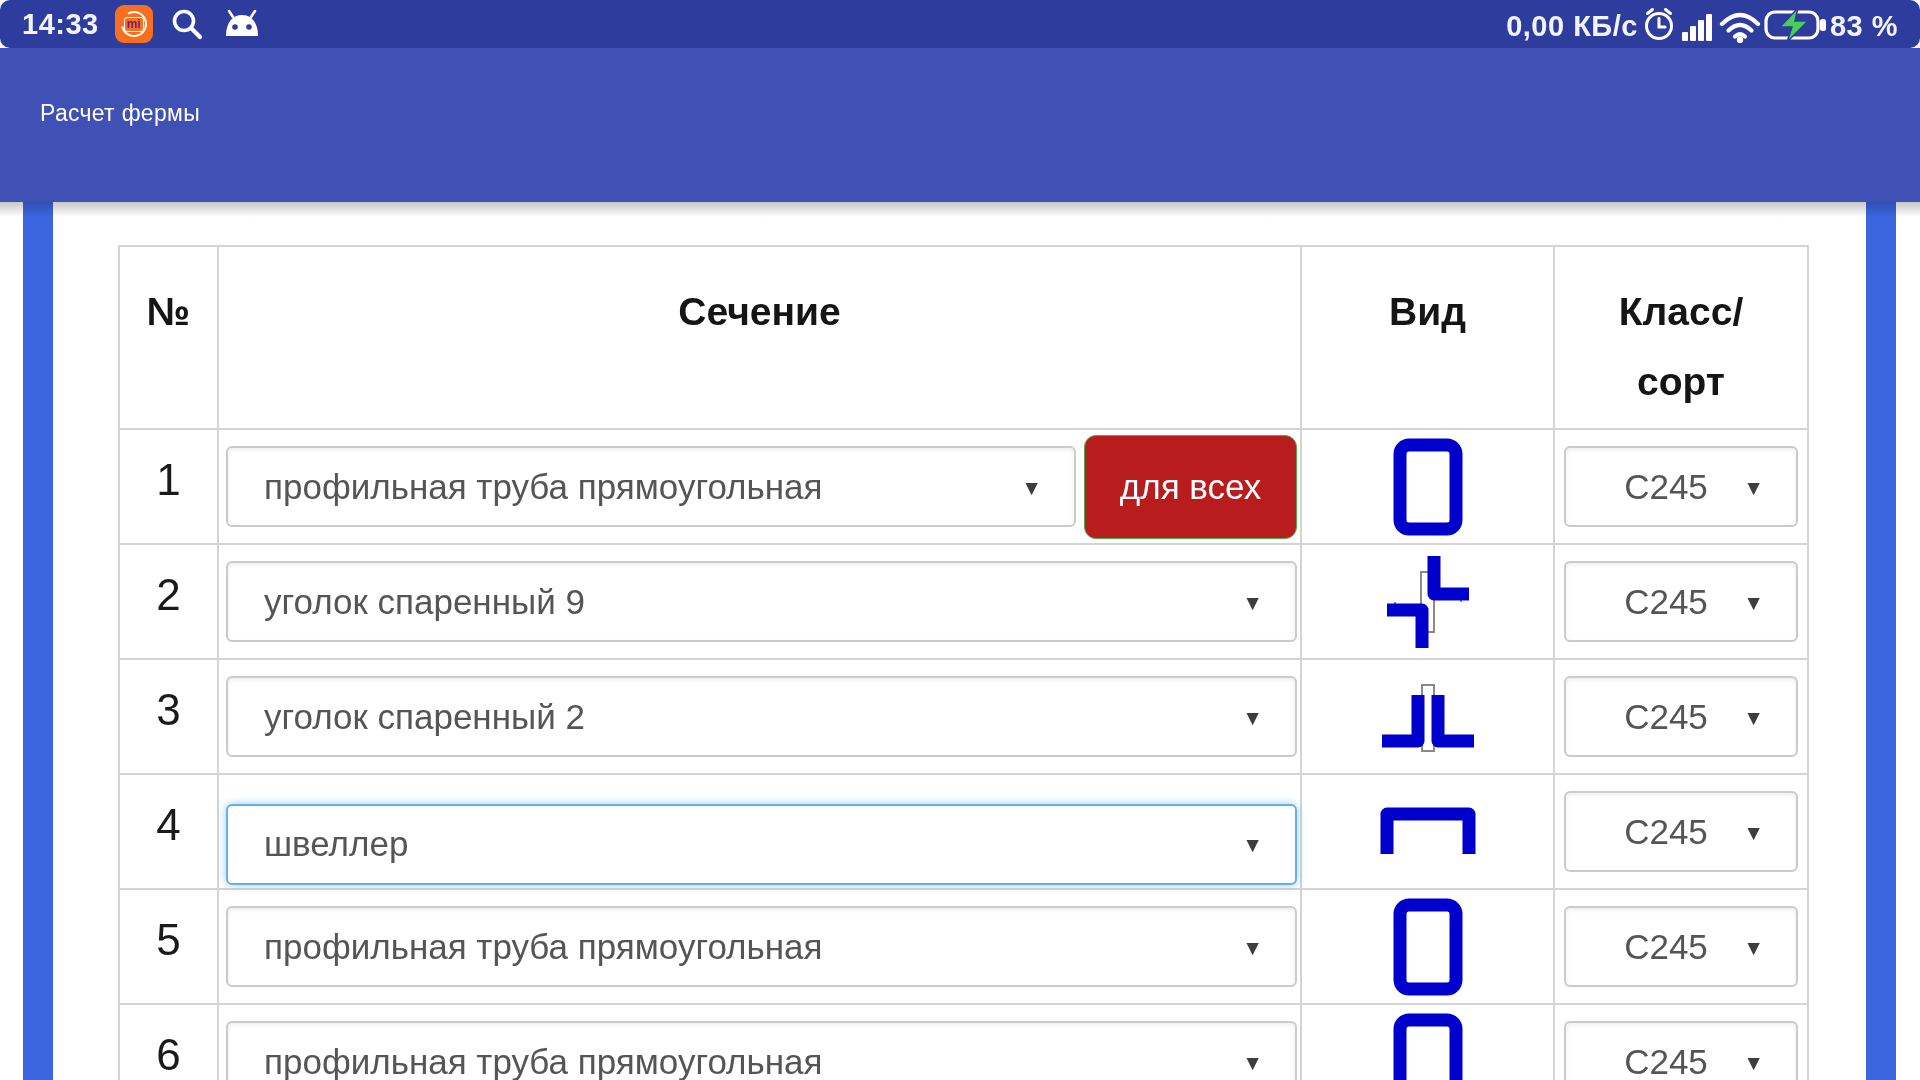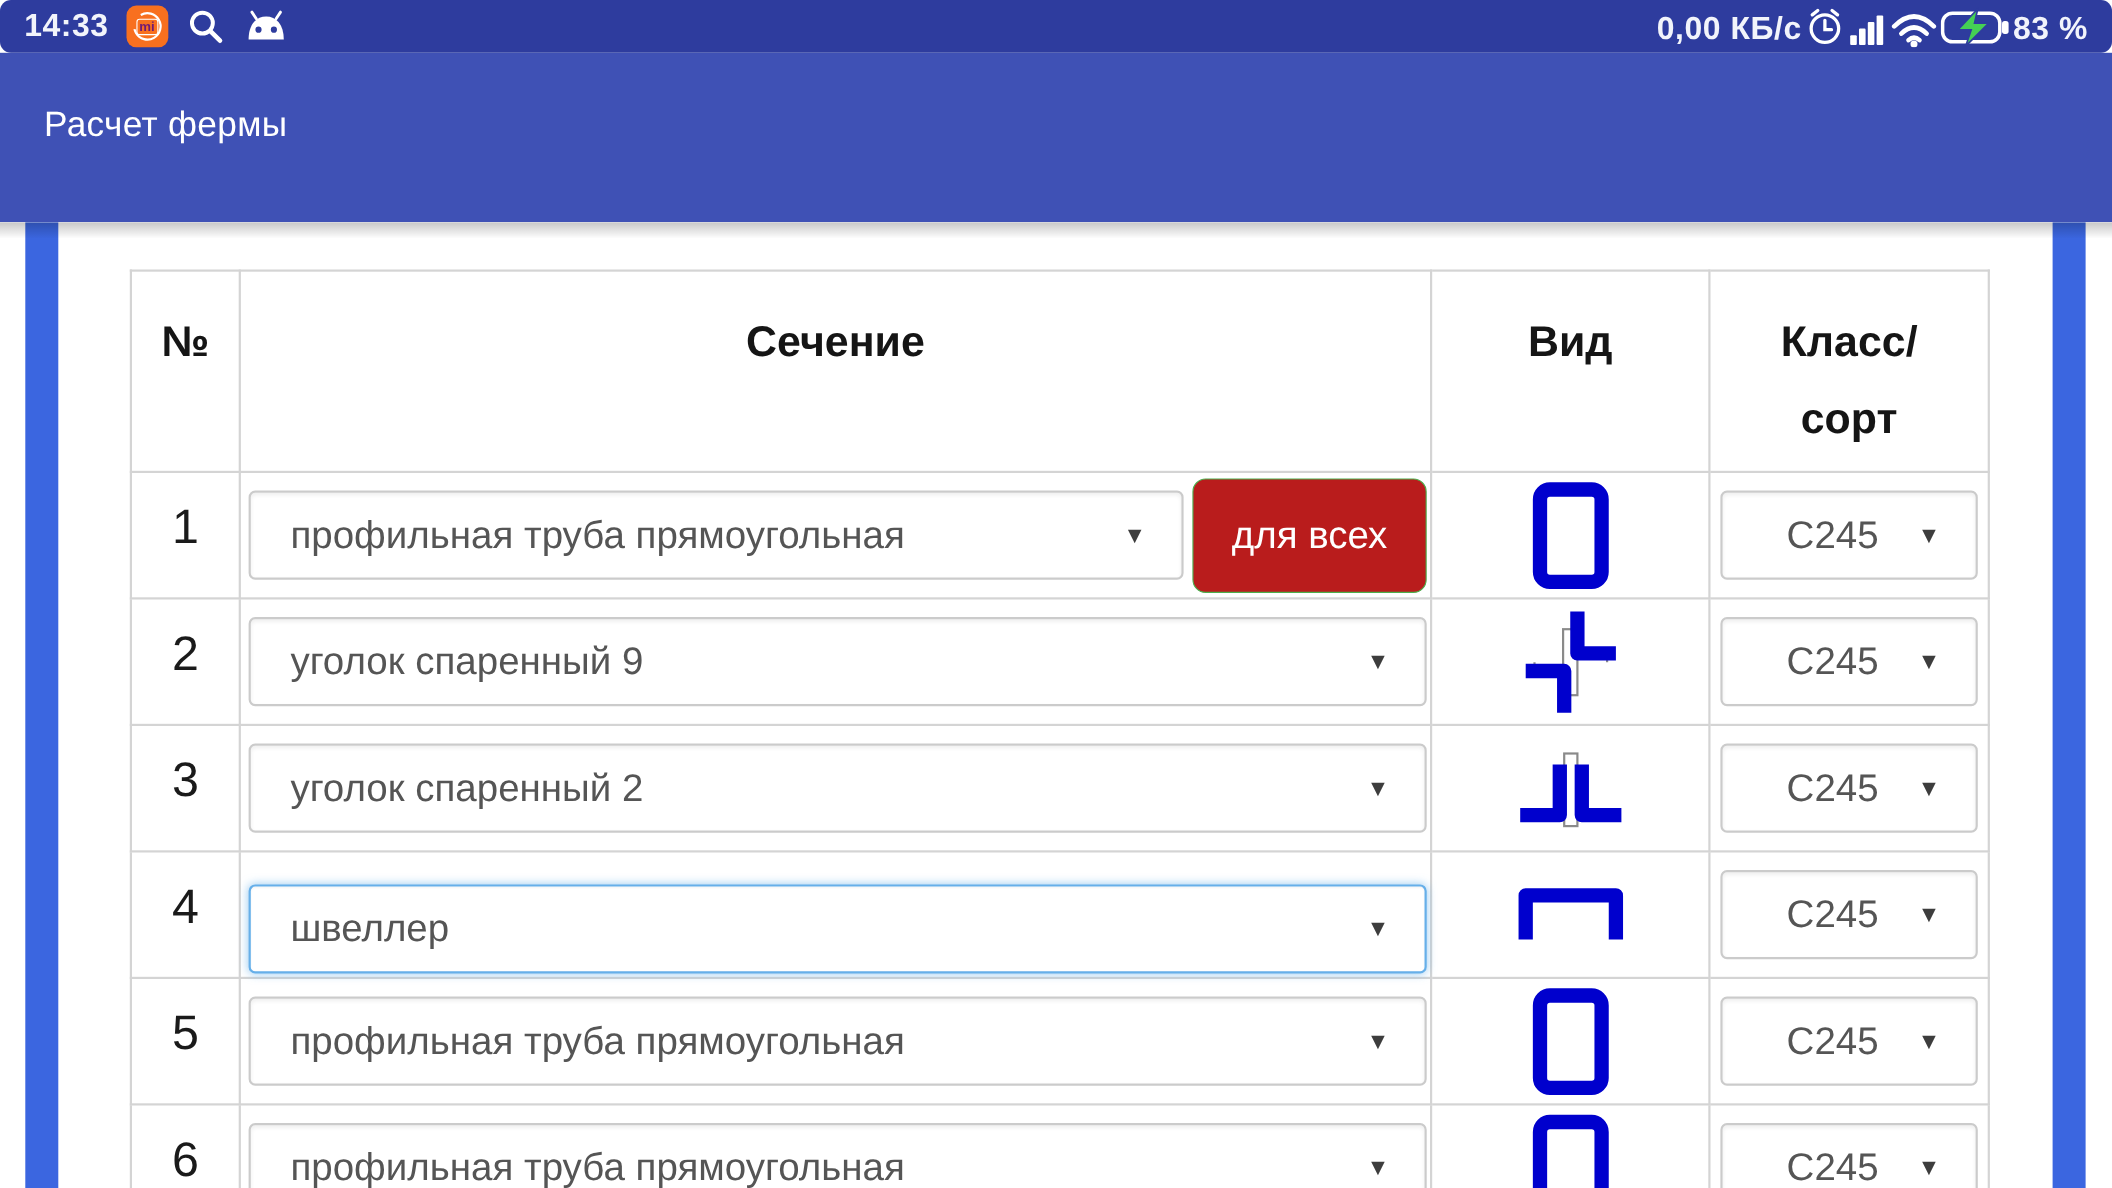--- a/index.html
+++ b/index.html
@@ -19,21 +19,21 @@
     display:flex;align-items:center;justify-content:center;position:relative;
   }
   .mi-icon .ring{position:absolute;inset:0;}
   .mi-icon .mi-txt{font-size:12px;font-weight:bold;color:#701a75;border:1px solid #fff;border-radius:3px;padding:0 2px;line-height:13px;}
   .icn{display:block;}
   
   .app-bar{
     height:154px;background:#3f51b5;display:flex;align-items:center;
     padding:0 40px;box-sizing:border-box;
   }
-  .app-bar .title{color:#ffffff;font-size:32px;font-weight:500;letter-spacing:0.3px;margin-top:-24px;}
+  .app-bar .title{color:#ffffff;font-size:23px;font-weight:500;letter-spacing:0.3px;margin-top:-24px;}
   
   .content{position:relative;height:878px;background:#fff;overflow:hidden;}
   .content::before{
     content:"";position:absolute;left:0;top:0;right:0;height:15px;
     background:linear-gradient(rgba(0,0,0,0.22),rgba(0,0,0,0));pointer-events:none;z-index:5;
   }
   .edge-stripe{position:absolute;top:0;bottom:0;width:30px;background:#3b66e0;}
   .edge-stripe.left{left:23px;}
   .edge-stripe.right{left:1866px;}
   

